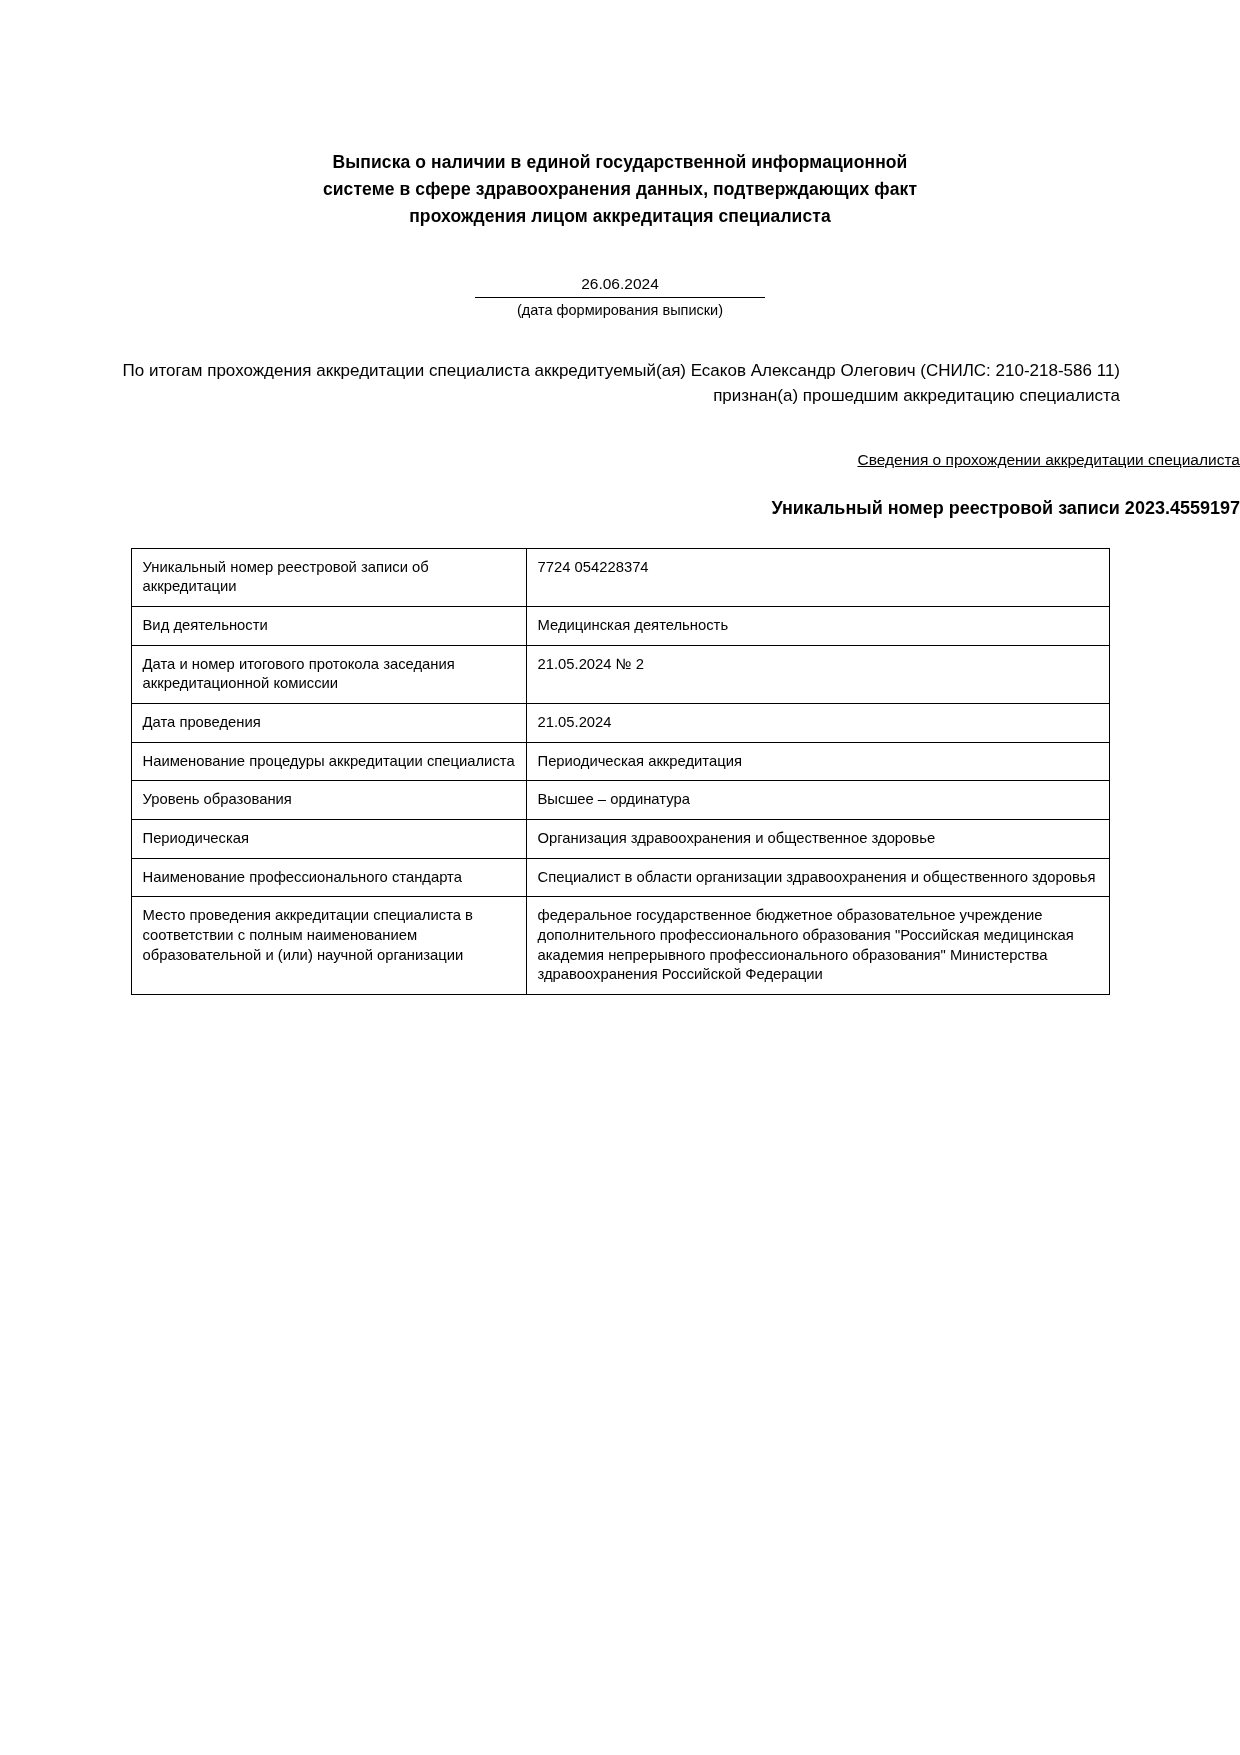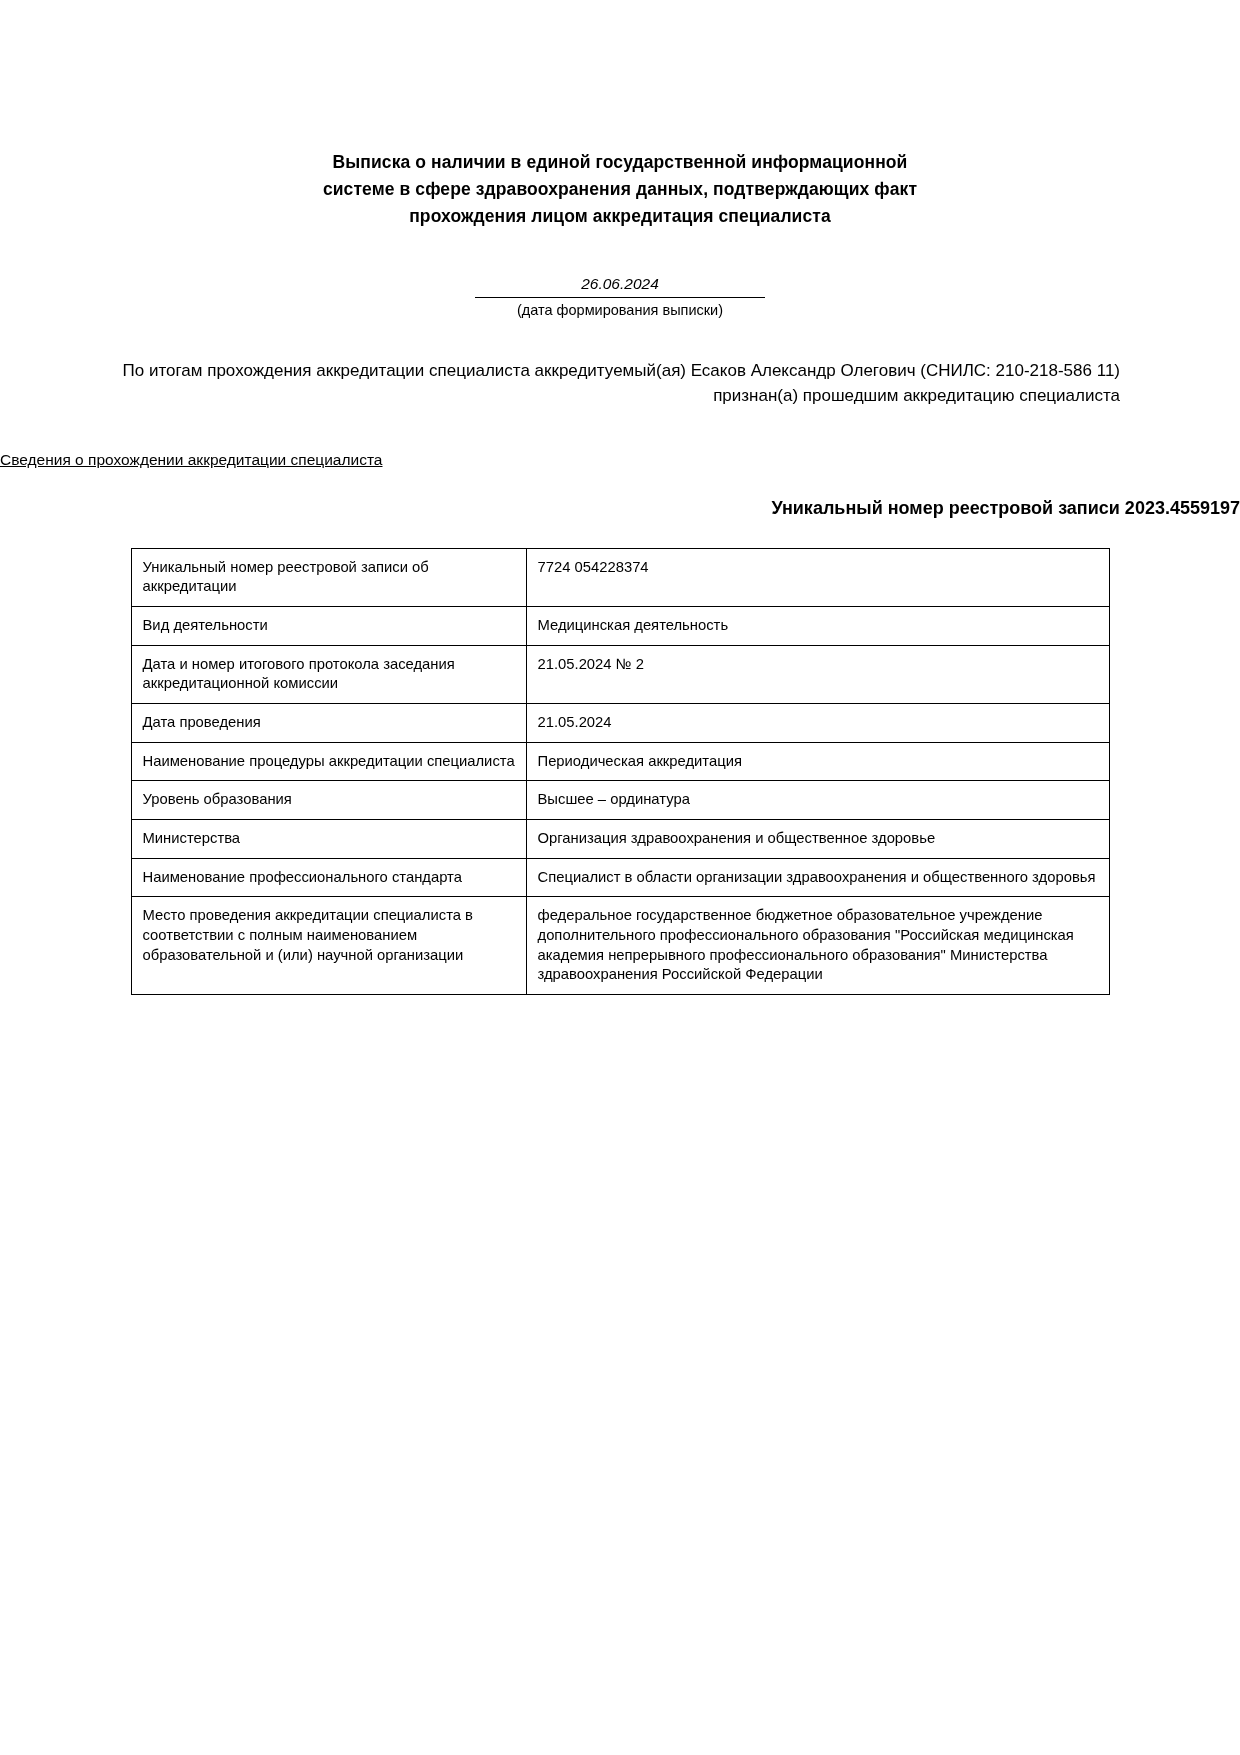--- a/index.html
+++ b/index.html
@@ -41,39 +41,38 @@
   .date-inner {
     width: 290px;
     text-align: center;
   }
   .date-value {
     font-size: 15.5px;
     border-bottom: 1px solid #000;
     padding-bottom: 2px;
     display: block;
     line-height: 1.3;
-    font-style: italic;
   }
   .date-caption {
     display: block;
     font-size: 14.5px;
     margin-top: 3px;
     line-height: 1.3;
   }
   .intro {
     margin-top: 40px;
     text-align: right;
     font-size: 17px;
     line-height: 1.45;
     padding: 0 120px;
   }
   .intro span { display: block; }
   .section-subtitle {
     margin-top: 40px;
-    text-align: left;
+    text-align: right;
     font-size: 15.5px;
     text-decoration: underline;
     line-height: 1.4;
   }
   .record-number {
     margin-top: 26px;
     text-align: right;
     font-size: 18px;
     font-weight: bold;
     line-height: 1.4;
@@ -145,21 +144,21 @@
       </tr>
       <tr>
         <td class="label">Наименование процедуры аккредитации специалиста</td>
         <td class="value">Периодическая аккредитация</td>
       </tr>
       <tr>
         <td class="label">Уровень образования</td>
         <td class="value">Высшее – ординатура</td>
       </tr>
       <tr>
-        <td class="label">Министерства</td>
+        <td class="label">Периодическая</td>
         <td class="value">Организация здравоохранения и общественное здоровье</td>
       </tr>
       <tr>
         <td class="label">Наименование профессионального стандарта</td>
         <td class="value">Специалист в области организации здравоохранения и общественного здоровья</td>
       </tr>
       <tr>
         <td class="label">Место проведения аккредитации специалиста в соответствии с полным наименованием образовательной и (или) научной организации</td>
         <td class="value">федеральное государственное бюджетное образовательное учреждение дополнительного профессионального образования "Российская медицинская академия непрерывного профессионального образования" Министерства здравоохранения Российской Федерации</td>
       </tr>

